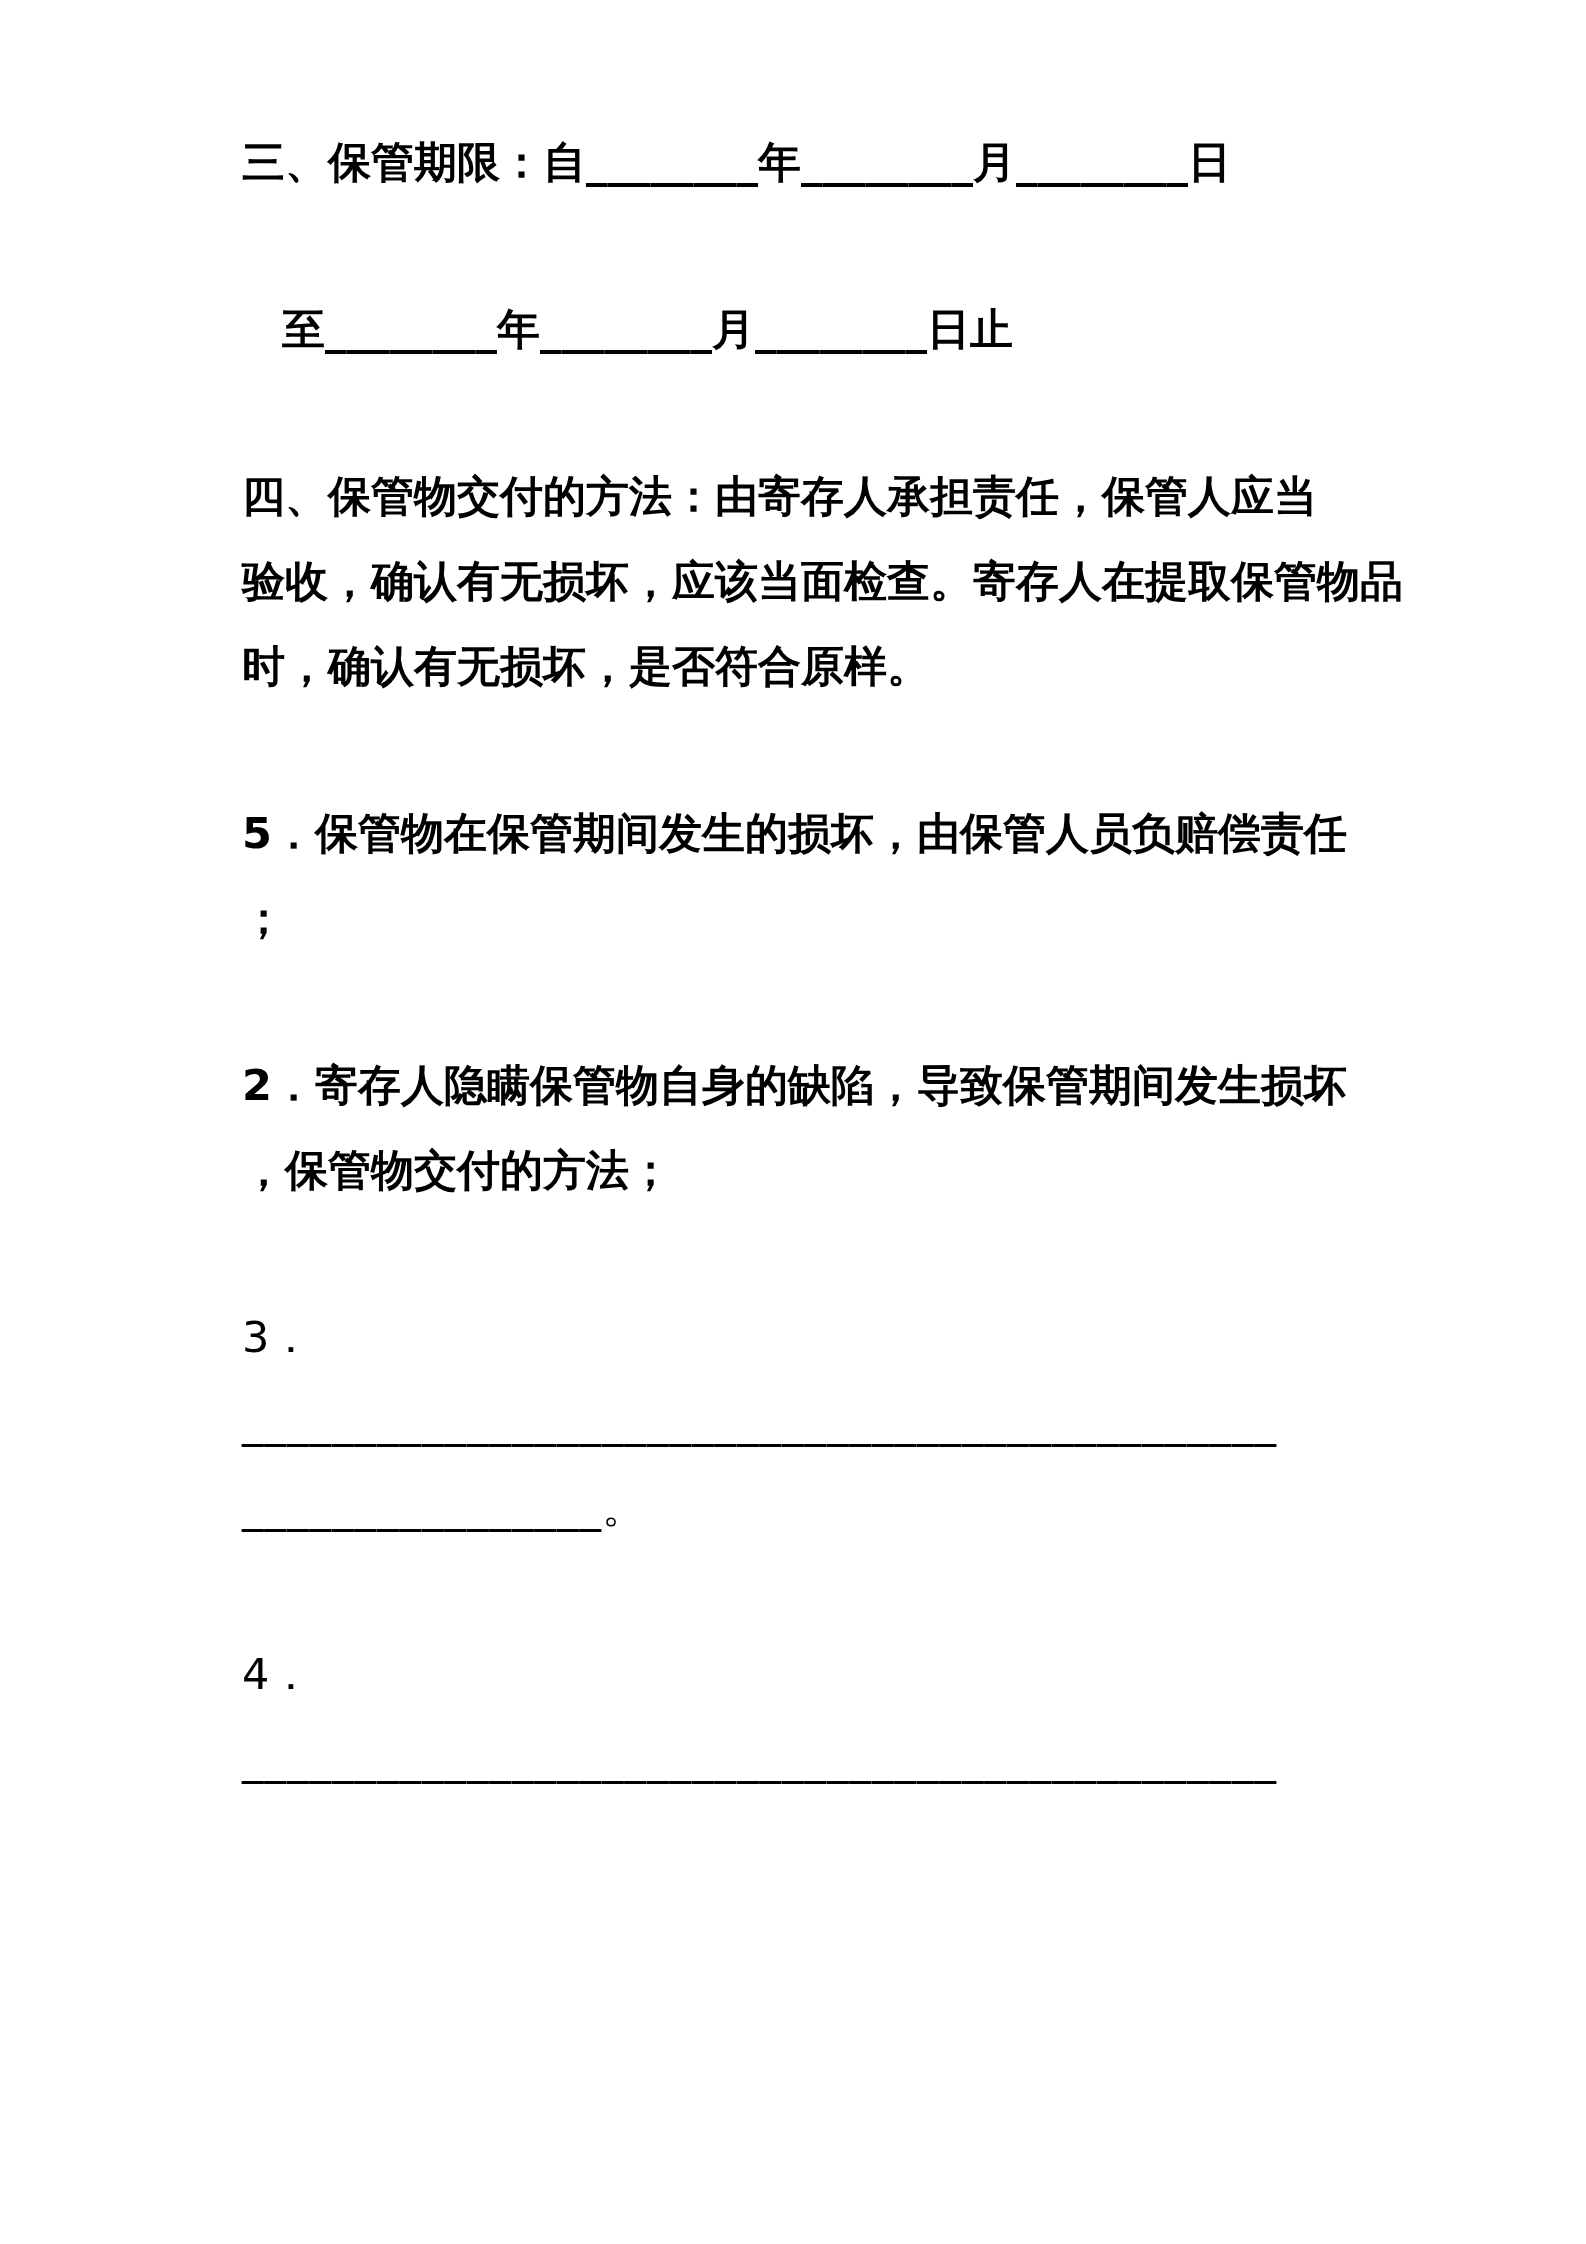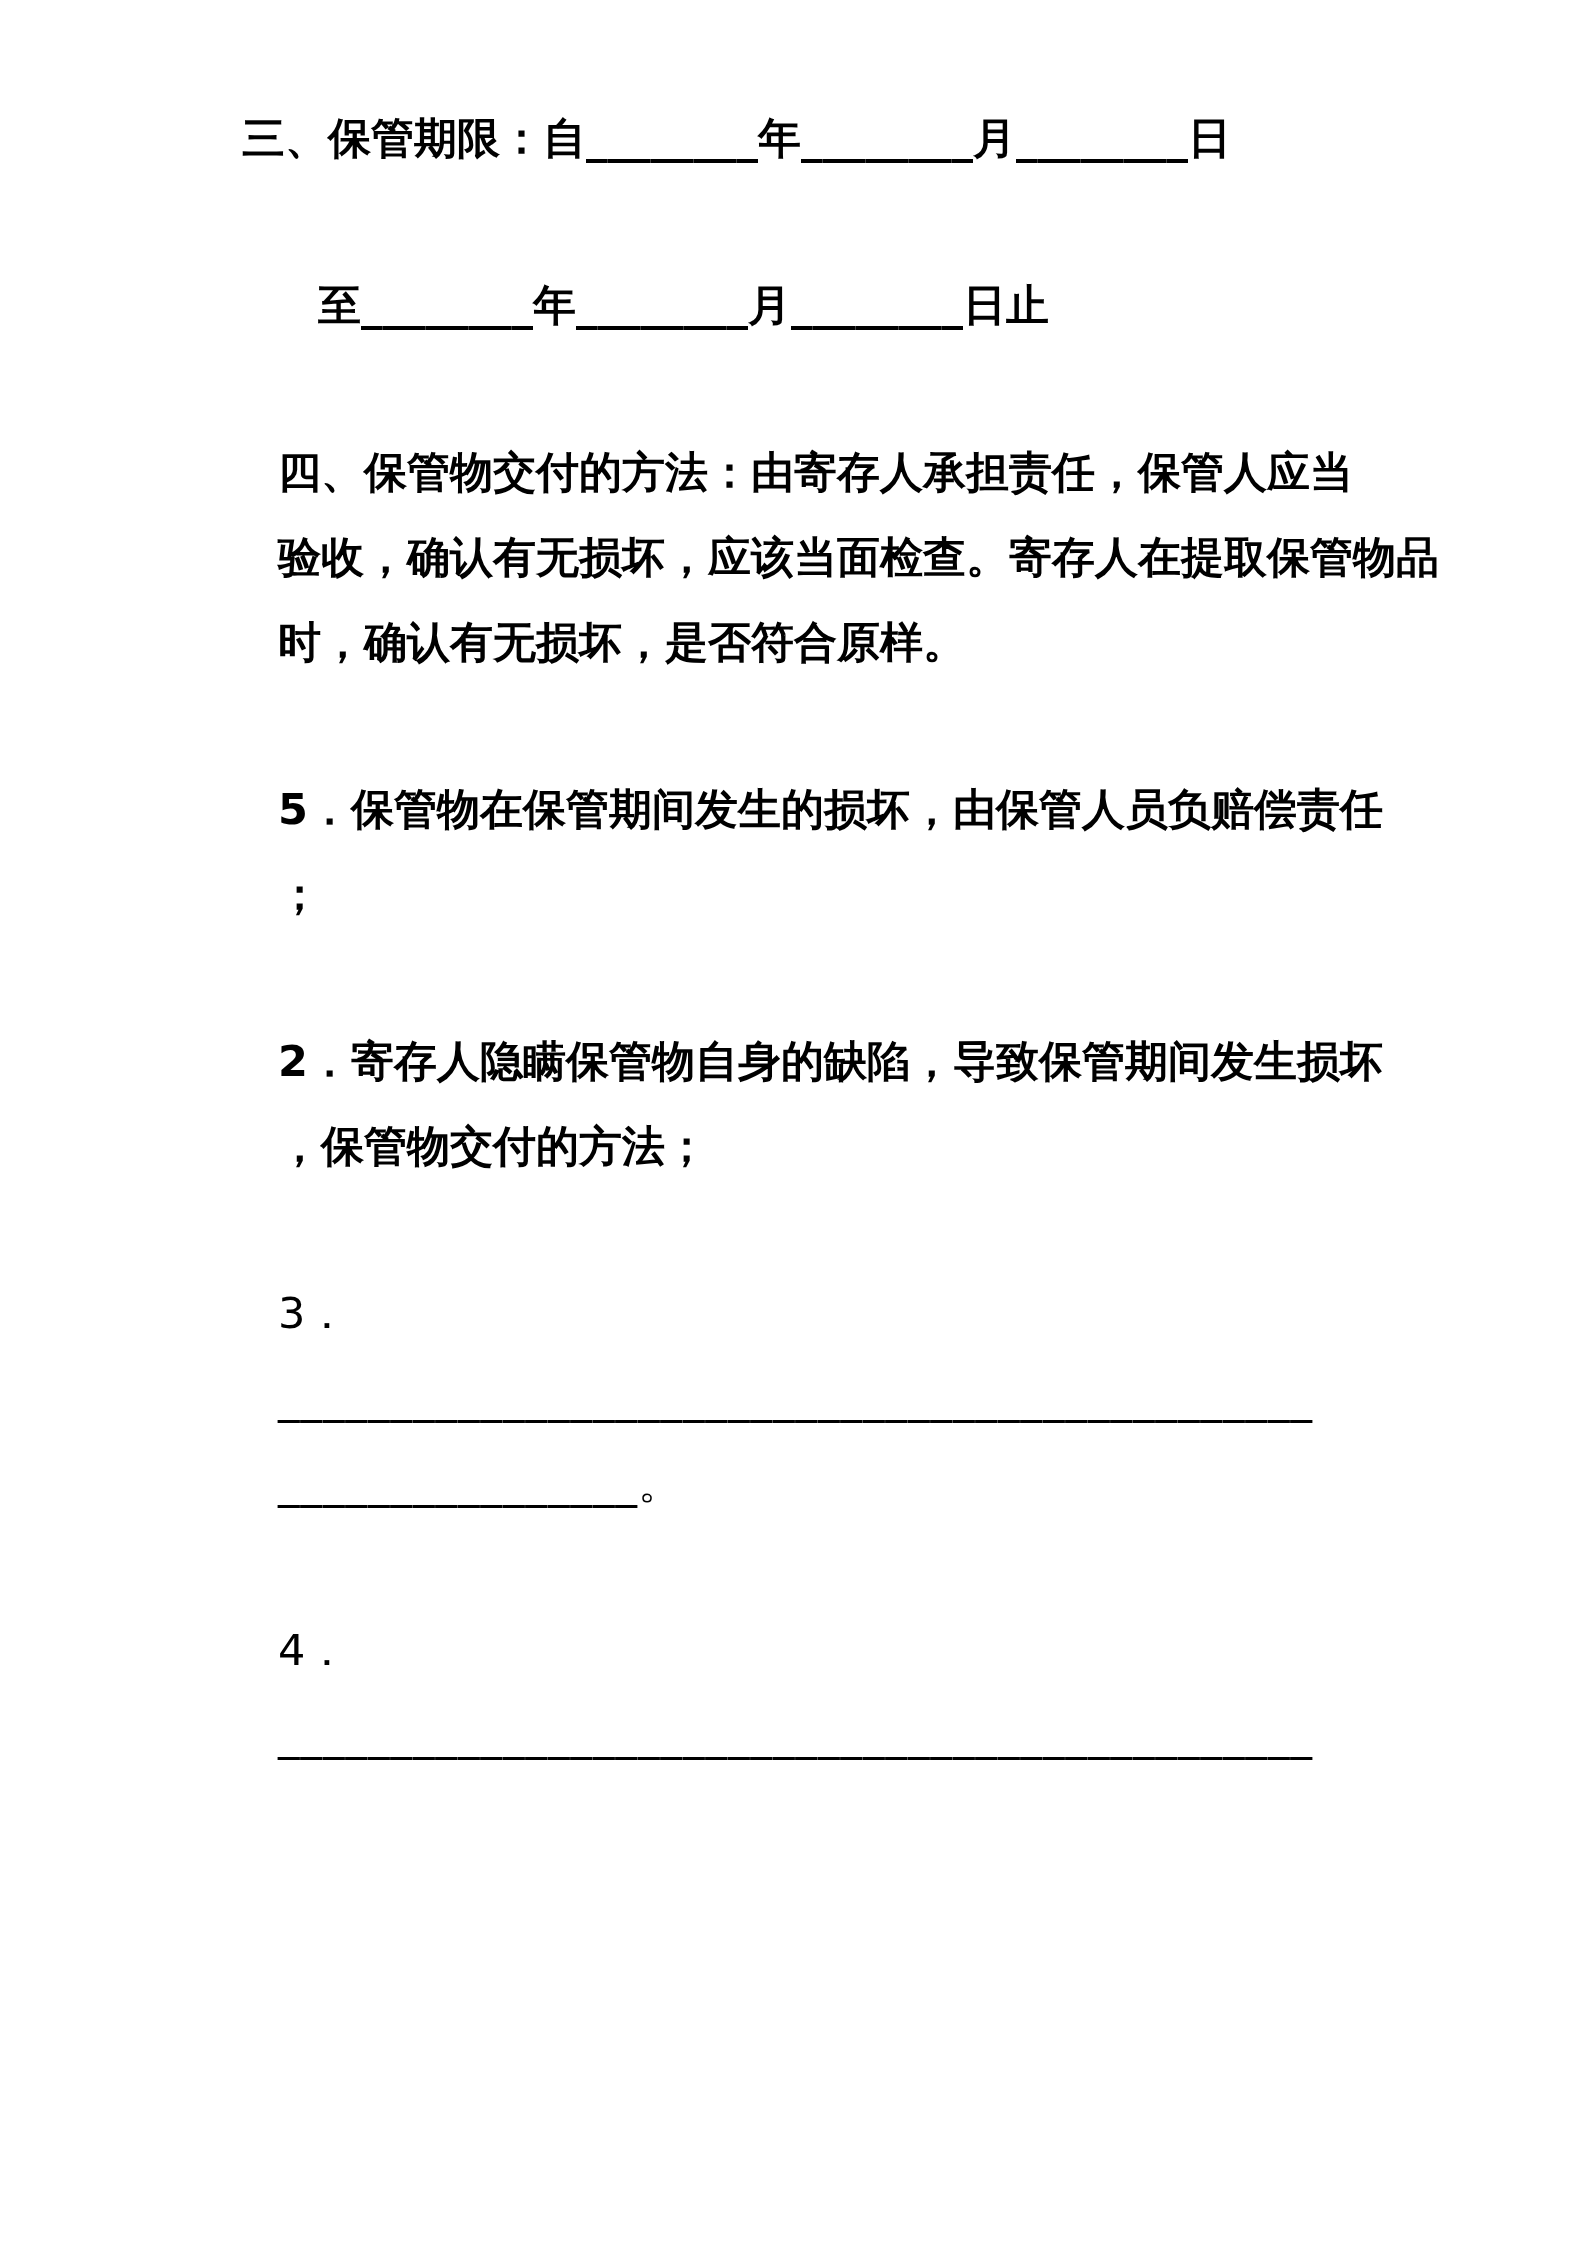--- a/index.html
+++ b/index.html
@@ -9,32 +9,31 @@
   }
   body {
     width: 1586px;
     height: 2244px;
     overflow: hidden;
   }
   .page {
     box-sizing: border-box;
     width: 1586px;
     height: 2244px;
-    padding: 96px 200px 0 242px;
+    padding: 120px 200px 0 242px;
     font-family: "DejaVu Sans", sans-serif;
     font-size: 43px;
     line-height: 85px;
     color: #000000;
   }
   .block {
     font-weight: bold;
   }
   .block + .block {
     margin-top: 82px;
-    margin-left: 36px;
   }
   .block.weight-normal {
     font-weight: normal;
   }
   .line {
     white-space: nowrap;
   }
   .line.indent {
     padding-left: 40px;
   }

